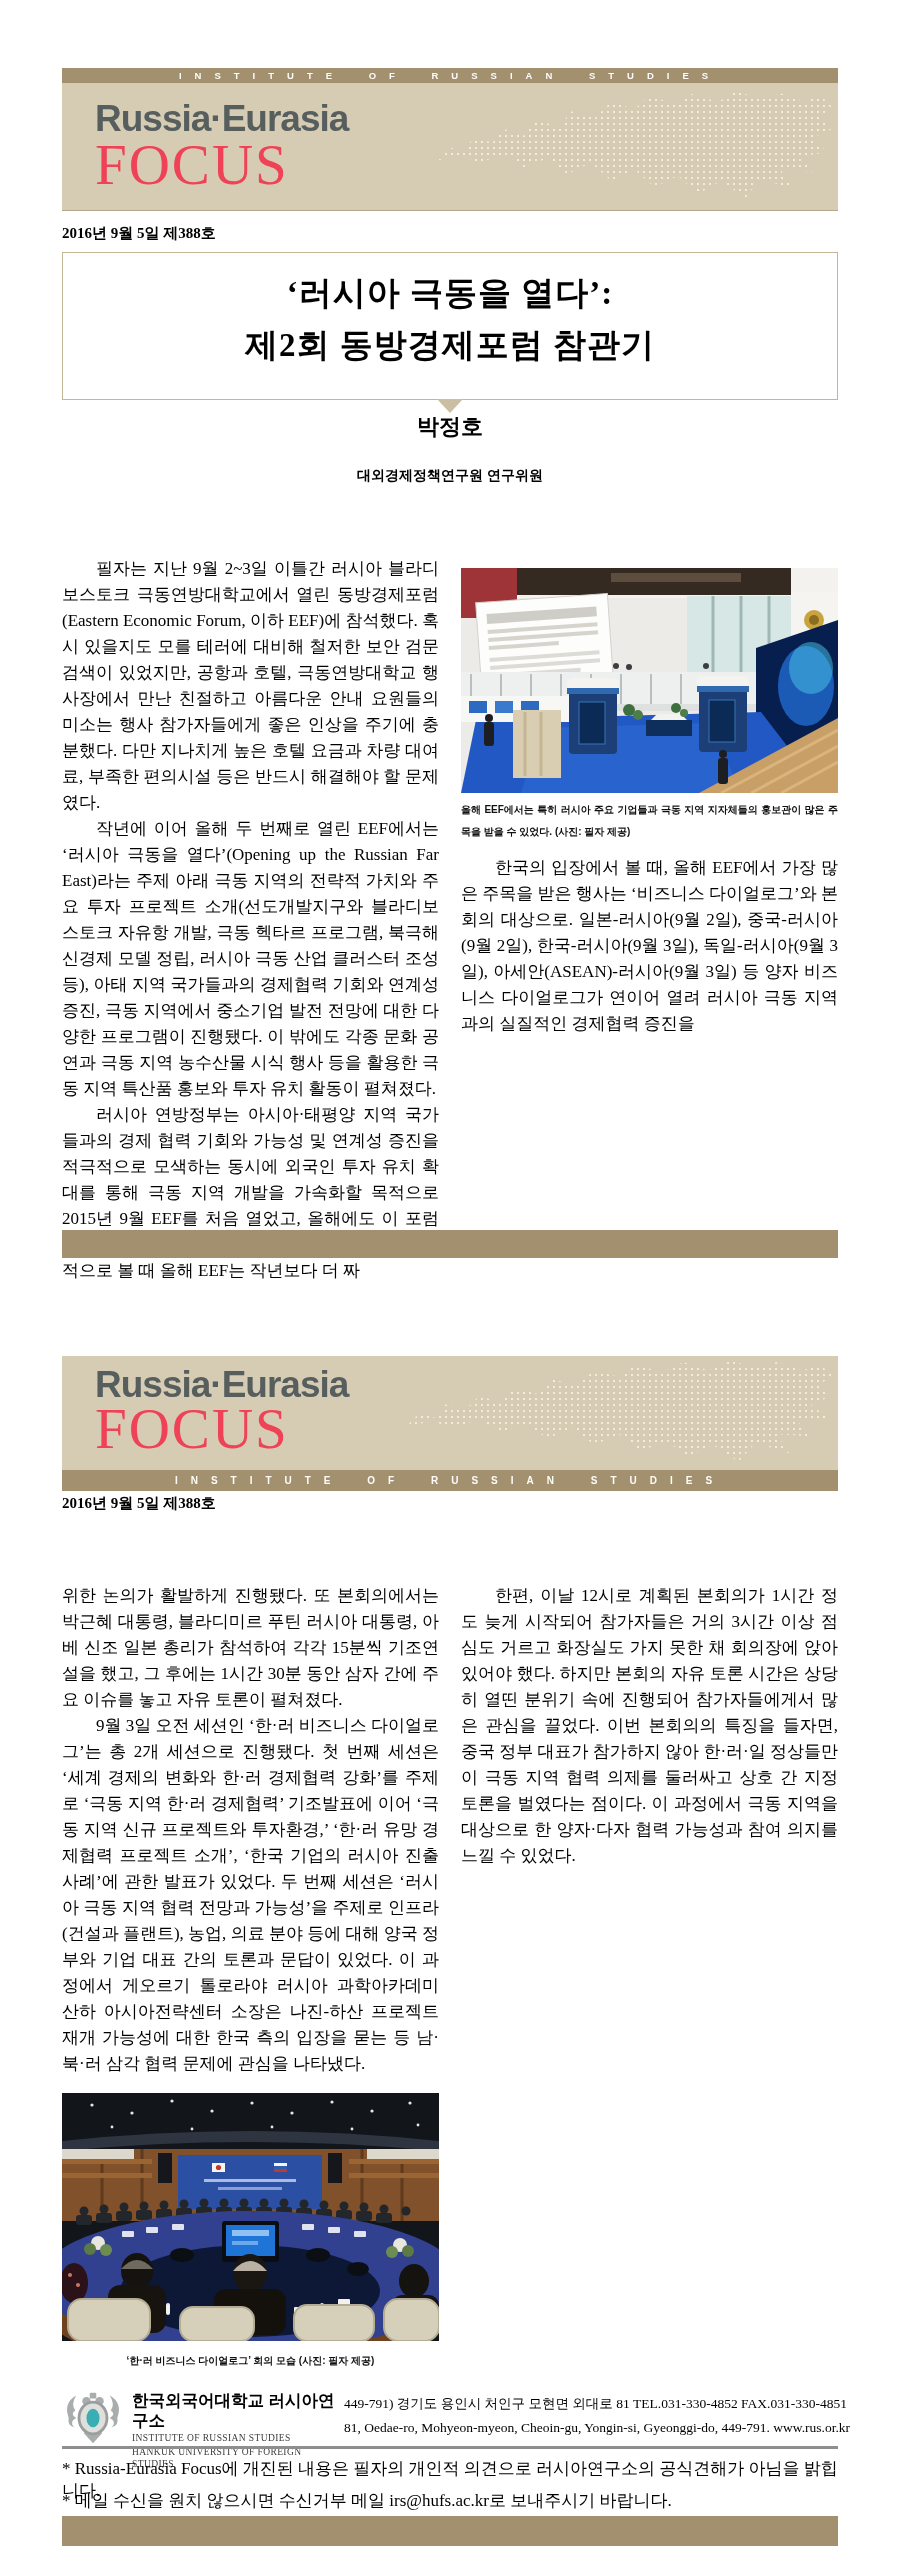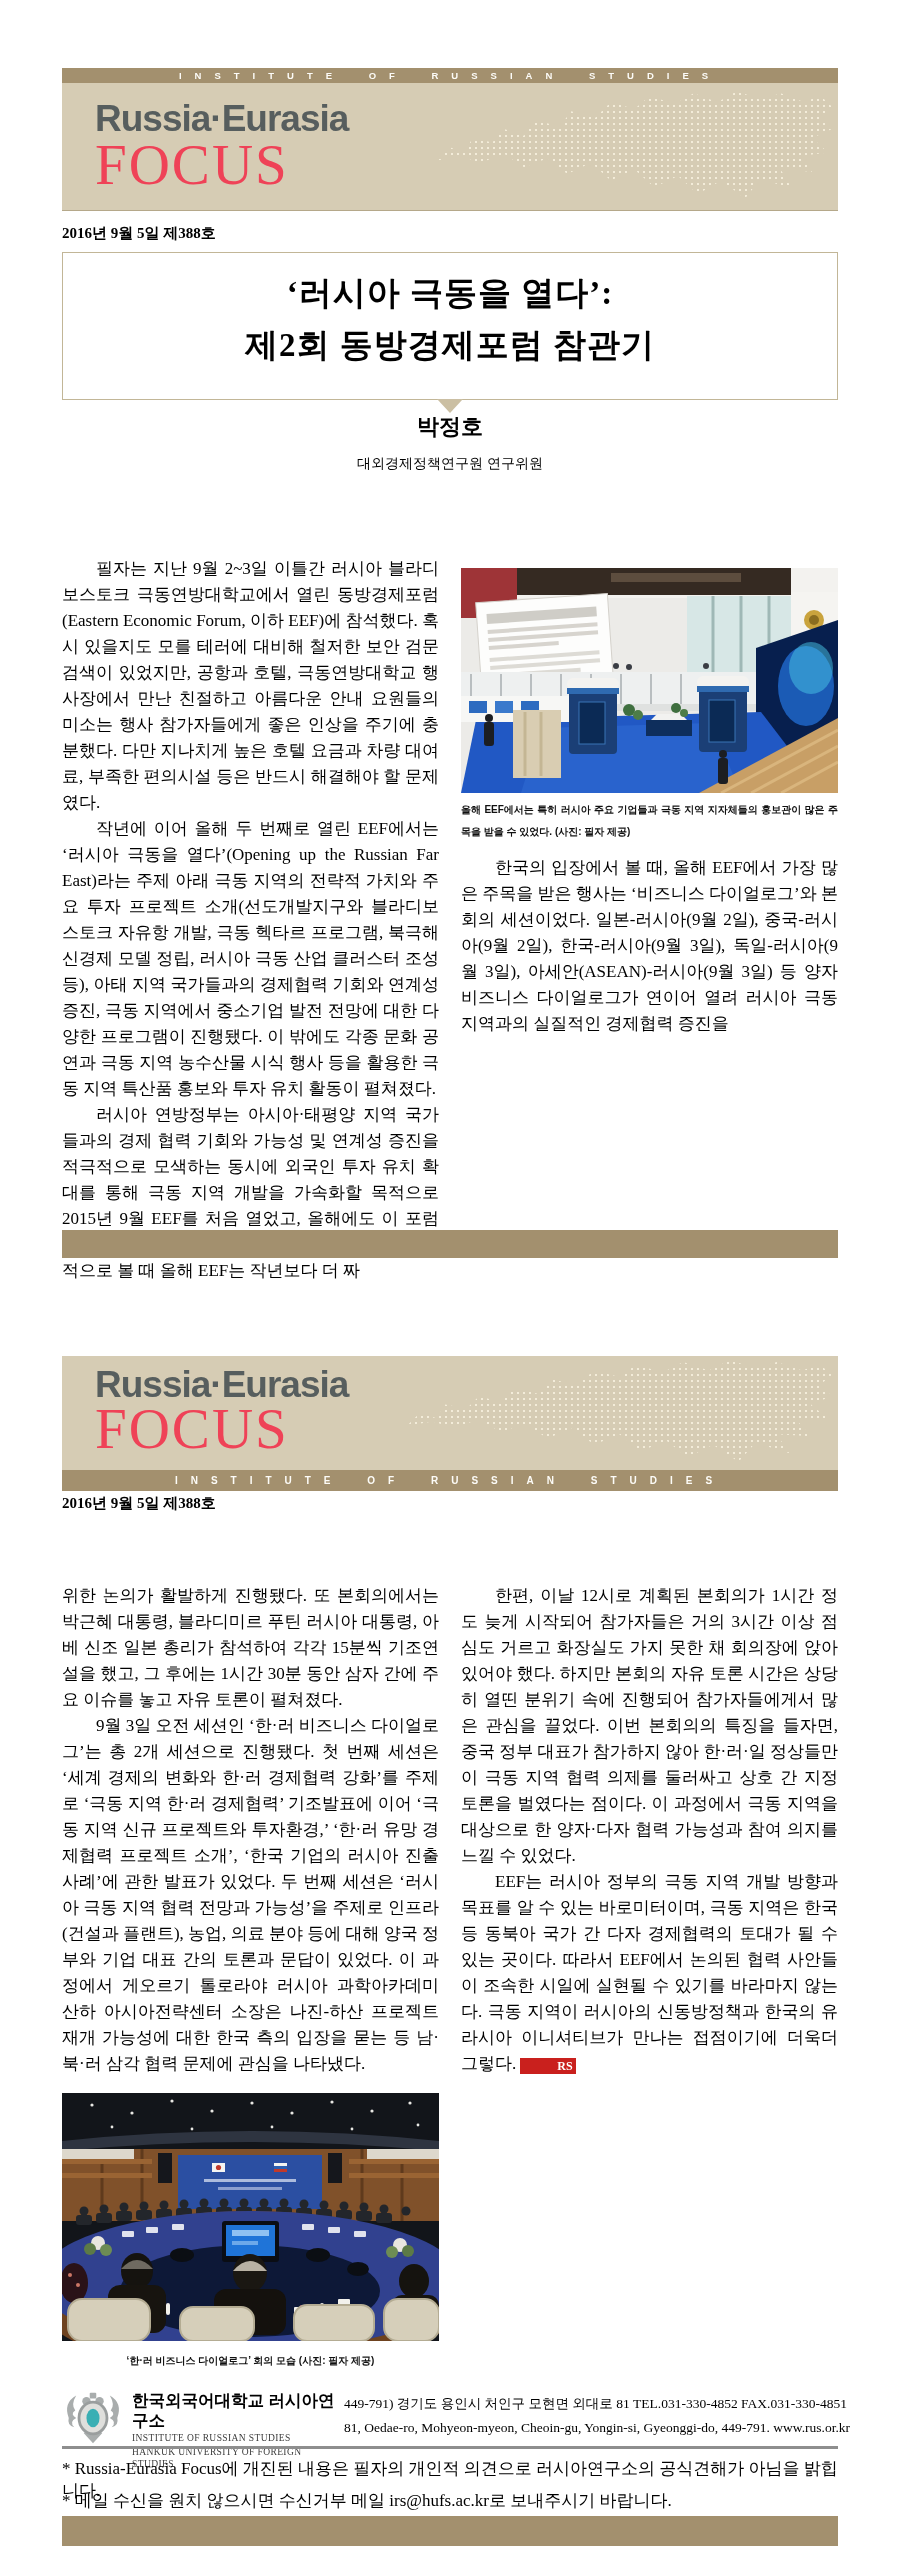--- a/index.html
+++ b/index.html
@@ -31,21 +31,21 @@
   
   .issue{position:absolute;left:62px;width:776px;font-weight:bold;font-size:15px;line-height:18px;}
   #issue1{top:224px;} #issue2{top:1494px;}
   #titlebox{position:absolute;left:62px;top:252px;width:774px;height:146px;border:1px solid #c2b697;}
   .title{ text-align:center;font-weight:bold;font-size:33px;line-height:52px;padding-top:14px;letter-spacing:1px;}
   #tri{position:absolute;left:50%;top:399px;margin-left:-13px;width:0;height:0;
        border-left:13px solid transparent;border-right:13px solid transparent;border-top:14px solid #cbbfa3;}
   #authorblock{position:absolute;left:62px;top:414px;width:776px;text-align:center;
                font-family:"Liberation Sans",sans-serif;}
   #authorblock .nm{font-size:22px;font-weight:bold;line-height:26px;}
-  #authorblock .af{font-size:14px;font-weight:normal;line-height:18px;margin-top:14px;}
+  #authorblock .af{font-size:14px;font-weight:bold;line-height:18px;margin-top:26px;}
   
   .cols{position:absolute;left:62px;width:776px;display:flex;gap:22px;}
   #body1{top:556px;} #body2{top:1583px;}
   .col{width:377px;flex:none;}
   .col p{margin:0;font-size:17px;line-height:26px;text-align:justify;}
   .ind{text-indent:2em;}
   .ph{display:block;width:377px;}
   .cap{font-family:"Liberation Sans",sans-serif;font-weight:bold;font-size:10px;line-height:22px;color:#111;}
   #cap1{margin:6px 0 12px;text-align:justify;}
   #cap2{margin:9px 0 0;text-align:center;}
@@ -172,21 +172,21 @@
           <line x1="320" y1="225" x2="377" y2="194" stroke="#d9b57d" stroke-width="3"></line>
           <g fill="#1c1e22">
             <circle cx="28" cy="150" r="4"></circle>
               <rect x="23" y="154" width="10" height="24" rx="3"></rect>
             <circle cx="262" cy="186" r="4"></circle>
               <rect x="257" y="190" width="10" height="26" rx="3"></rect>
           </g>
         </svg>
       </div>
       <div id="cap1" class="cap">올해 EEF에서는 특히 러시아 주요 기업들과 극동 지역 지자체들의 홍보관이 많은 주목을 받을 수 있었다. (사진: 필자 제공)</div>
-      <p class="ind">한국의 입장에서 볼 때, 올해 EEF에서 가장 많은 주목을 받은 행사는 ‘비즈니스 다이얼로그’와 본회의 세션이었다. 일본-러시아(9월 2일), 중국-러시아(9월 2일), 한국-러시아(9월 3일), 독일-러시아(9월 3일), 아세안(ASEAN)-러시아(9월 3일) 등 양자 비즈니스 다이얼로그가 연이어 열려 러시아 극동 지역과의 실질적인 경제협력 증진을</p>
+      <p class="ind">한국의 입장에서 볼 때, 올해 EEF에서 가장 많은 주목을 받은 행사는 ‘비즈니스 다이얼로그’와 본회의 대상으로. 일본-러시아(9월 2일), 중국-러시아(9월 2일), 한국-러시아(9월 3일), 독일-러시아(9월 3일), 아세안(ASEAN)-러시아(9월 3일) 등 양자 비즈니스 다이얼로그가 연이어 열려 러시아 극동 지역과의 실질적인 경제협력 증진을</p>
     </div>
   </div>
 
   <div id="bar-p1-end" class="brownbar"></div>
 
   <div id="beige2" class="beige">
     <div class="brand1">Russia·Eurasia</div>
     <div class="brand2">FOCUS</div>
     <div id="map2" class="dotmap"></div>
   </div>
@@ -336,21 +336,20 @@
             <rect x="118" y="214" width="74" height="34" rx="13"></rect>
             <rect x="232" y="212" width="80" height="36" rx="13"></rect>
             <rect x="322" y="206" width="55" height="42" rx="14"></rect>
           </g>
         </svg>
       </div>
       <div id="cap2" class="cap">‘한·러 비즈니스 다이얼로그’ 회의 모습 (사진: 필자 제공)</div>
     </div>
     <div class="col">
       <p class="ind">한편, 이날 12시로 계획된 본회의가 1시간 정도 늦게 시작되어 참가자들은 거의 3시간 이상 점심도 거르고 화장실도 가지 못한 채 회의장에 앉아 있어야 했다. 하지만 본회의 자유 토론 시간은 상당히 열띤 분위기 속에 진행되어 참가자들에게서 많은 관심을 끌었다. 이번 본회의의 특징을 들자면, 중국 정부 대표가 참가하지 않아 한·러·일 정상들만이 극동 지역 협력 의제를 둘러싸고 상호 간 지정 토론을 벌였다는 점이다. 이 과정에서 극동 지역을 대상으로 한 양자·다자 협력 가능성과 참여 의지를 느낄 수 있었다.</p>
-      <p class="ind"><span>EEF는 러시아 정부의 극동 지역 개발 방향과 목표를 알 수 있는 바로미터이며, 극동 지역은 한국 등 동북아 국가 간 다자 경제협력의 토대가 될 수 있는 곳이다. 따라서 EEF에서 논의된 협력 사안들이 조속한 시일에 실현될 수 있기를 바라마지 않는다. 극동 지역이 러시아의 신동방정책과 한국의 유라시아 이니셔티브가 만나는 접점이기에 더욱더 그렇다.</span><span class="rs">RS</span></p>
     </div>
   </div>
 
   <div id="footer">
     <svg class="emblem" viewBox="0 0 64 60" width="62" height="56">
       <g fill="#a9adad">
         <path d="M6 30 Q0 14 14 6 Q8 16 13 22 Q7 26 14 30 Q6 34 12 40 Q4 38 6 30Z"></path>
         <path d="M58 30 Q64 14 50 6 Q56 16 51 22 Q57 26 50 30 Q58 34 52 40 Q60 38 58 30Z"></path>
         <circle cx="25" cy="12" r="4.5"></circle>
           <circle cx="39" cy="12" r="4.5"></circle>

